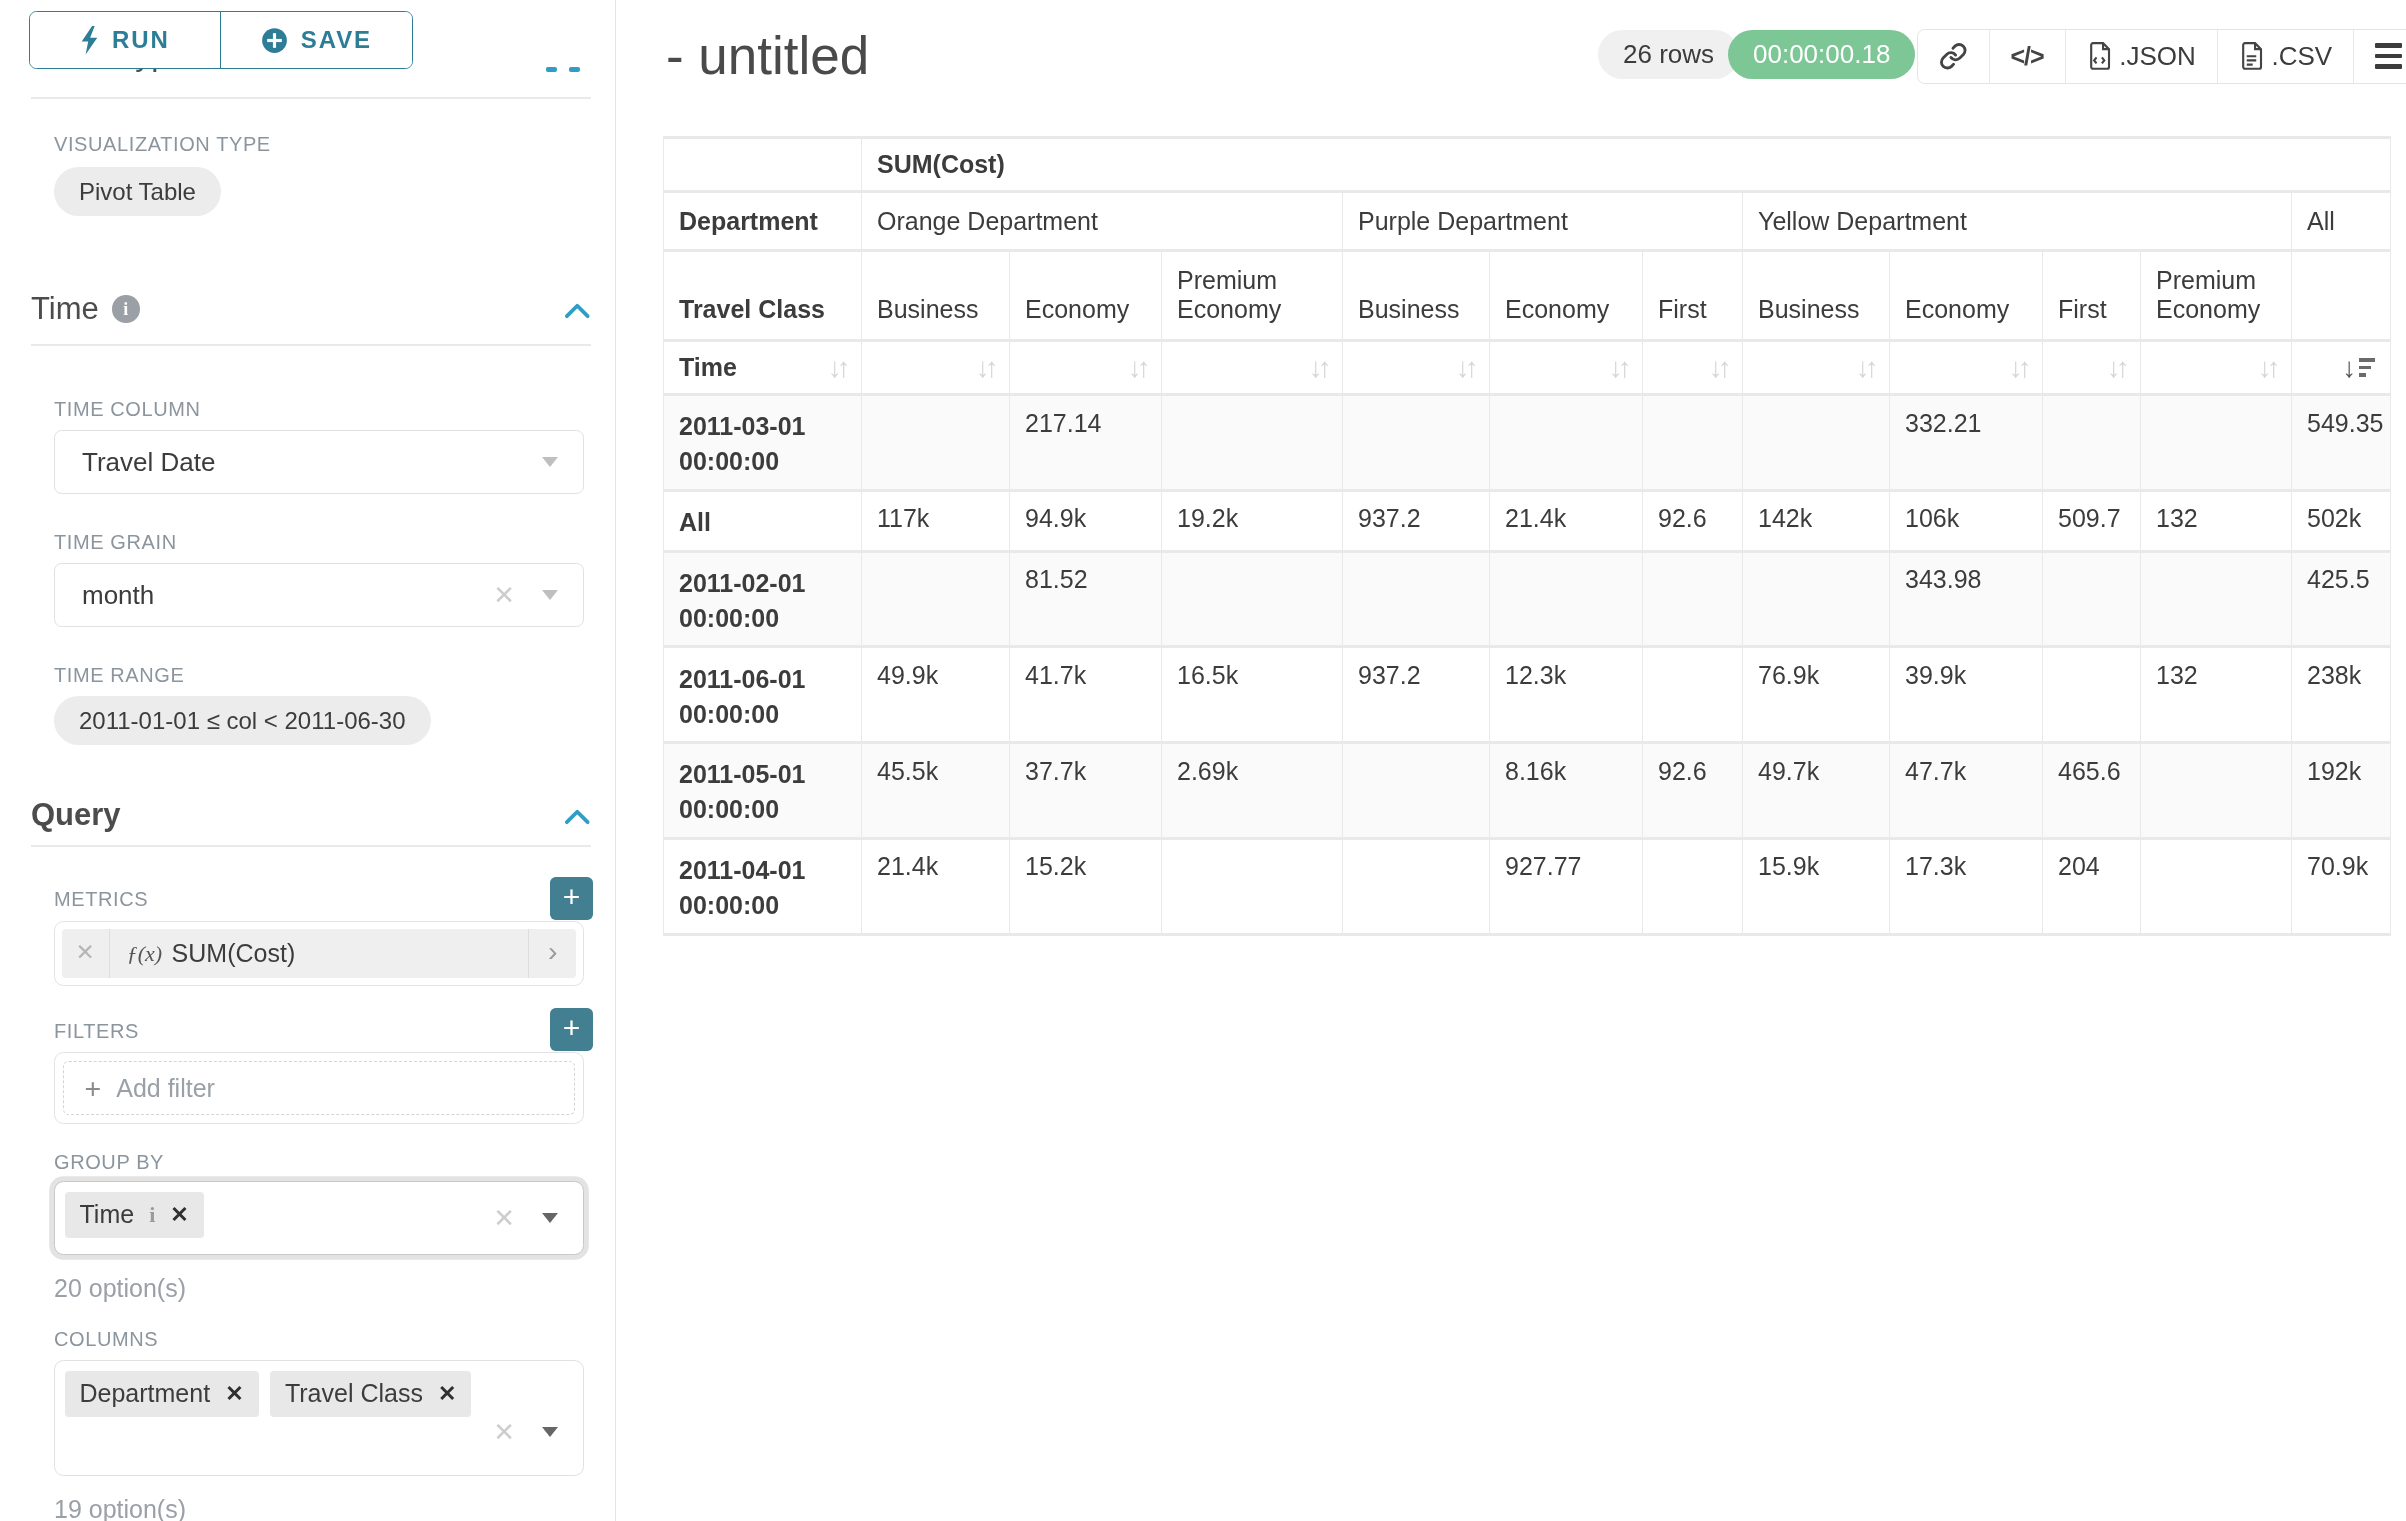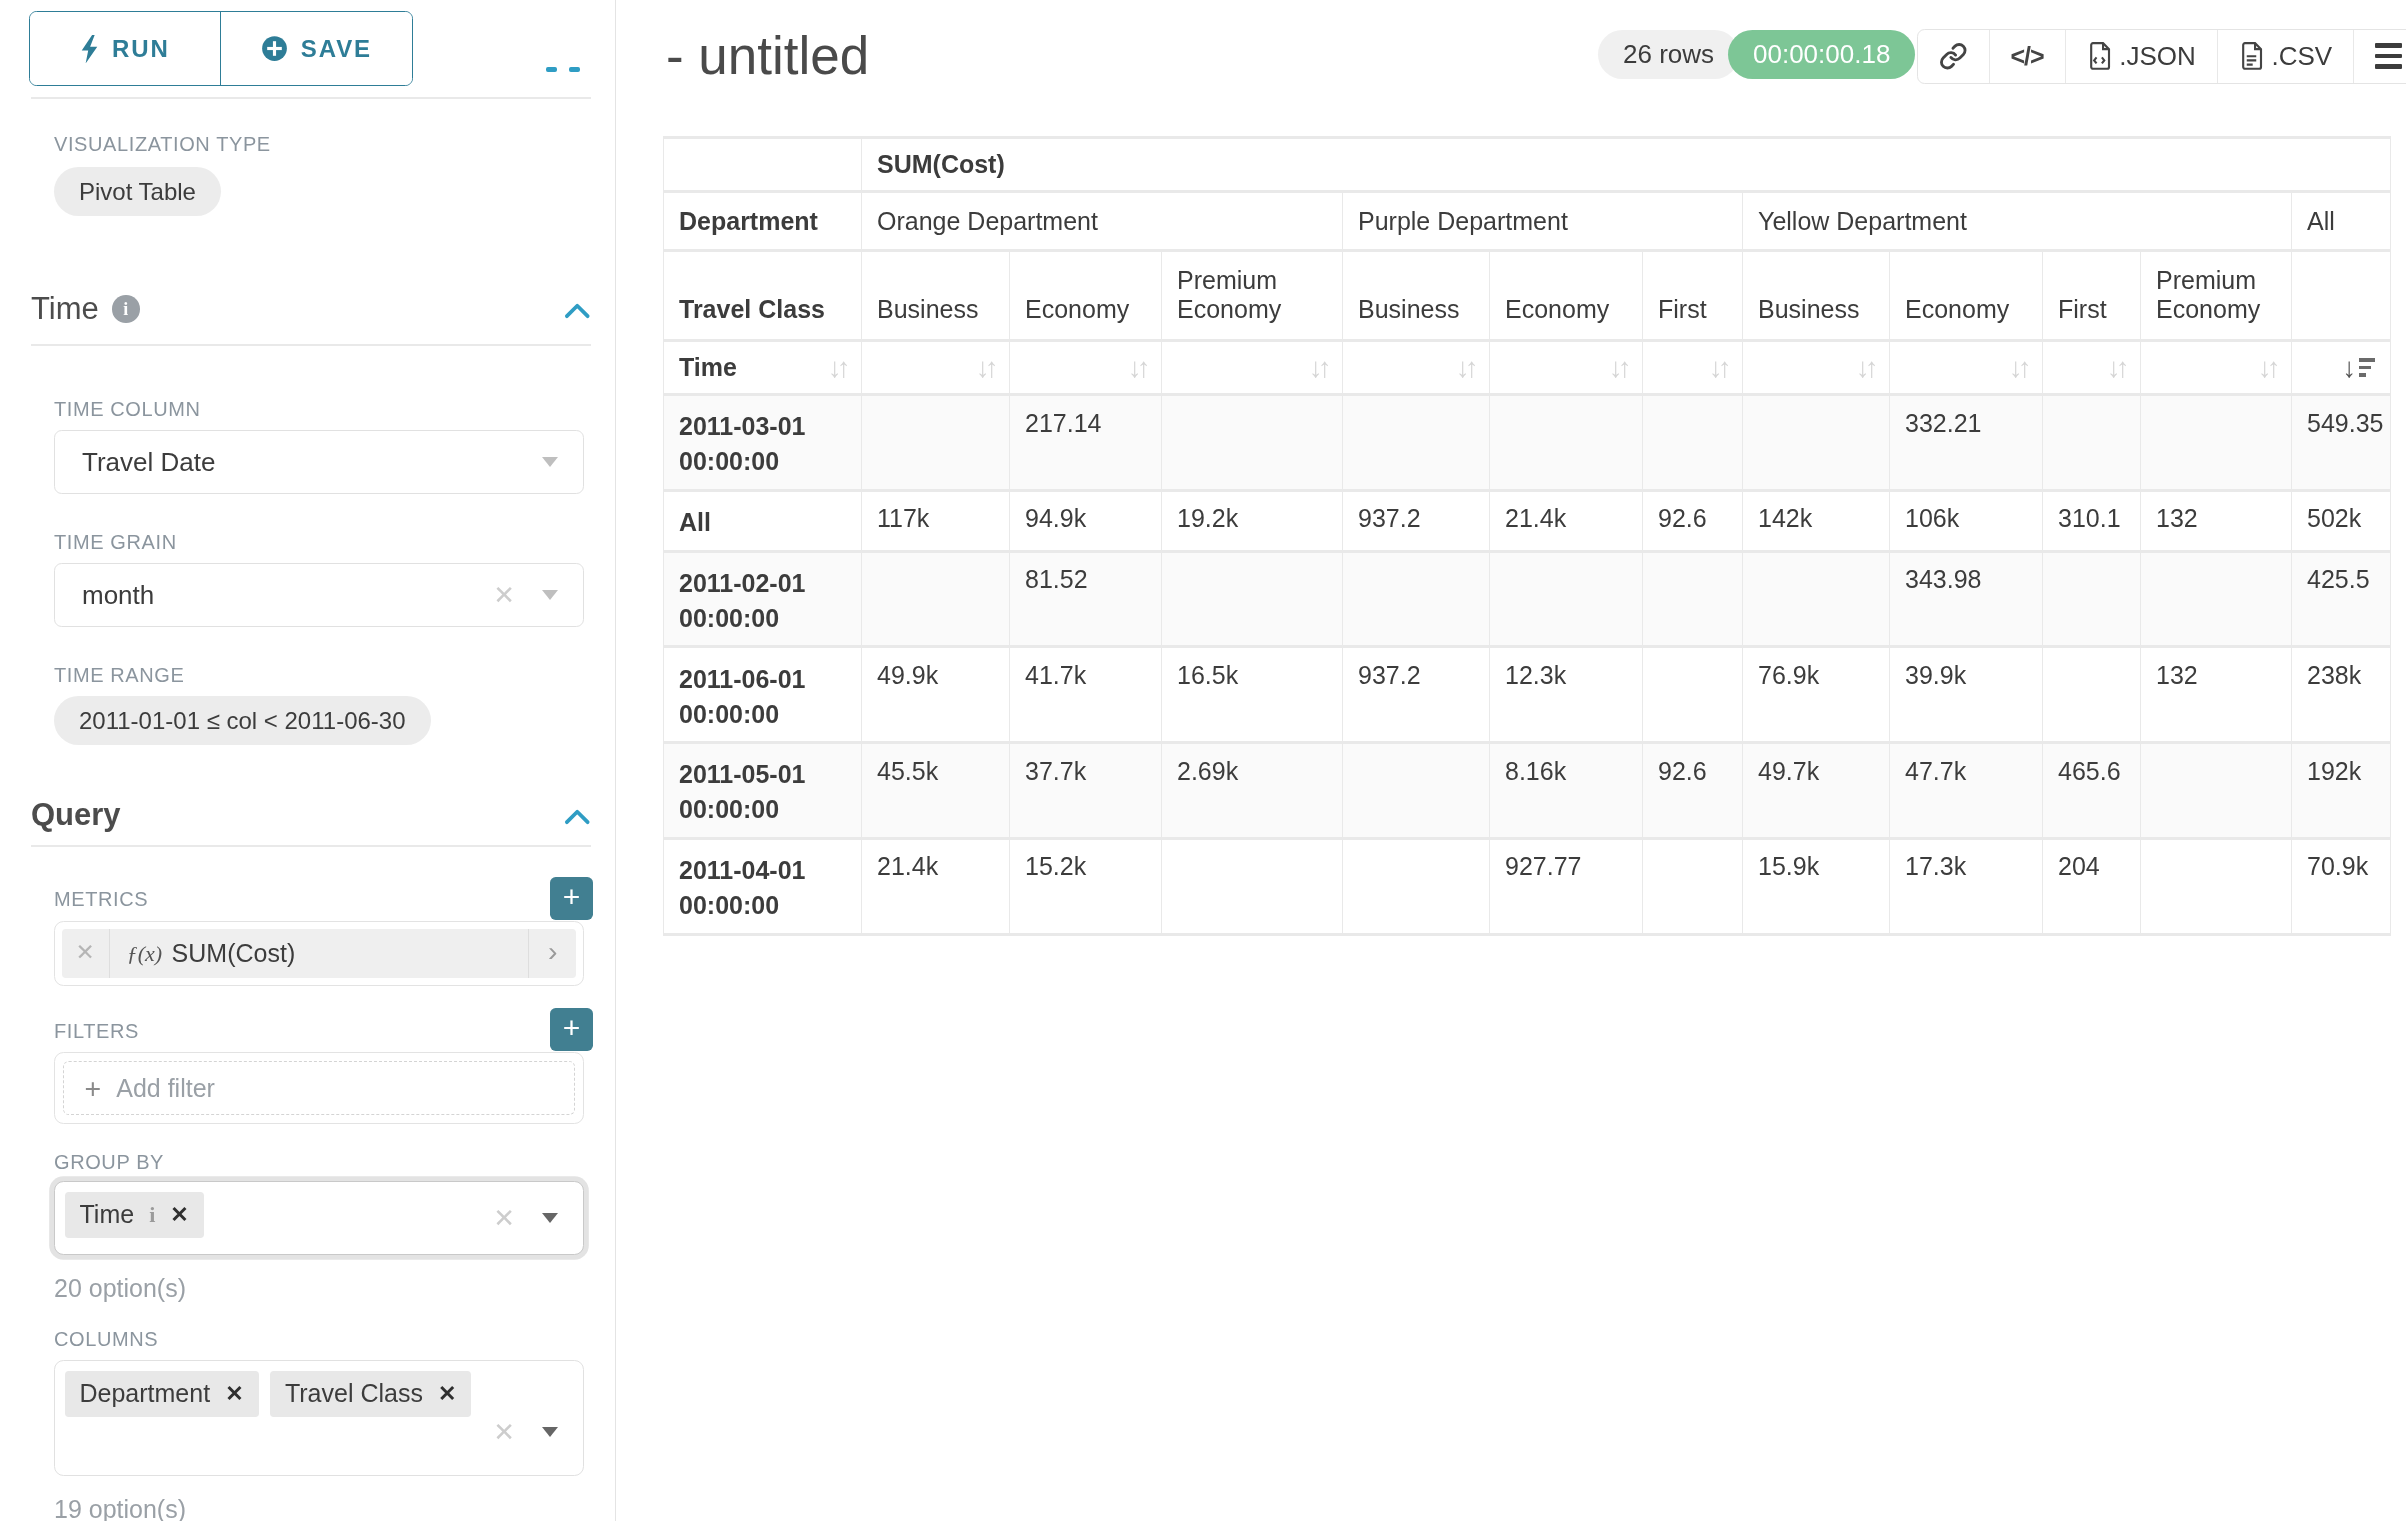--- a/index.html
+++ b/index.html
@@ -7,21 +7,21 @@
               font-family:"Liberation Sans", sans-serif; color:#3c3c3c; }
   body { position:relative; }
 
   
   .left-panel { position:absolute; left:0; top:0; width:616px; height:1522px;
                 background:#fff; border-right:1.9px solid #e4e4e4; }
   .chart-type-heading { position:absolute; left:31px; top:36px; font-size:32px; color:#4c4c4c; z-index:1; }
   .clip-caret { position:absolute; top:67px; width:10.5px; height:4.8px; background:#2f9dc4; border-radius:1.9px; z-index:3; }
   .clip-caret.c1 { left:546px; } .clip-caret.c2 { left:569px; }
 
-  .btn-group { position:absolute; left:28.5px; top:11.4px; width:384px; height:75px; display:flex;
+  .btn-group { position:absolute; left:28.5px; top:11.4px; width:384px; height:58px; display:flex;
                background:#fff; border:1.9px solid #2e7d97; border-radius:7.6px; z-index:2; overflow:hidden; }
   .btn-group .btn { flex:1; display:flex; align-items:center; justify-content:center; gap:13.3px;
                     color:#2e7d97; font-size:24px; font-weight:700; letter-spacing:1.9px; cursor:pointer; background:#fff; }
   .btn-group .btn + .btn { border-left:1.9px solid #2e7d97; }
 
   .divider { position:absolute; left:31px; width:560px; height:1.9px; background:#e9e9e9; }
   .d1 { top:97px; } .d2 { top:344px; } .d3 { top:845px; }
 
   .field-label { position:absolute; left:54px; font-size:20px; letter-spacing:0.6px; color:#8b959e; }
   .pill { position:absolute; left:54px; background:#ececec; border-radius:25px; padding:10.5px 25px;
@@ -401,21 +401,21 @@
         <tr class="compact">
       <th class="rowhdr">All</th>
           <td>117k</td>
           <td>94.9k</td>
           <td>19.2k</td>
           <td>937.2</td>
           <td>21.4k</td>
           <td>92.6</td>
           <td>142k</td>
           <td>106k</td>
-          <td>310.1</td>
+          <td>509.7</td>
           <td>132</td>
           <td>502k</td>
         </tr>
         <tr>
       <th class="rowhdr">2011-02-01 00:00:00</th>
           <td></td>
           <td>81.52</td>
           <td></td>
           <td></td>
           <td></td>

